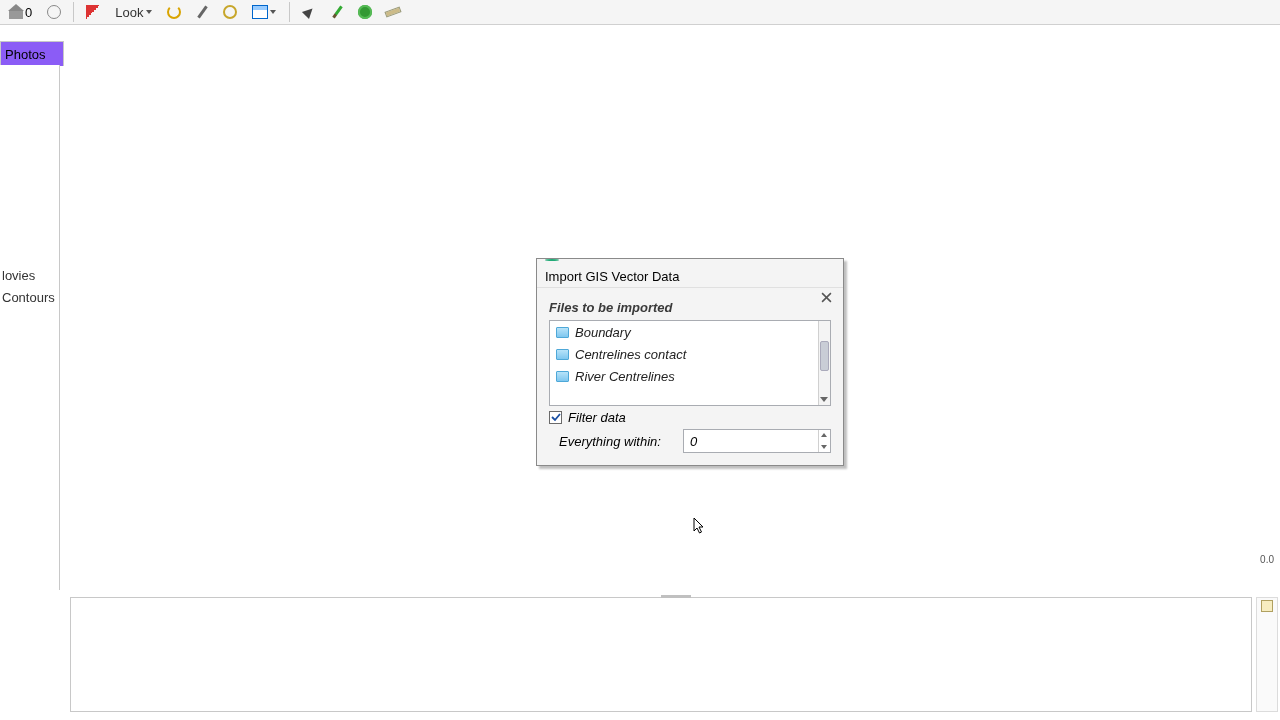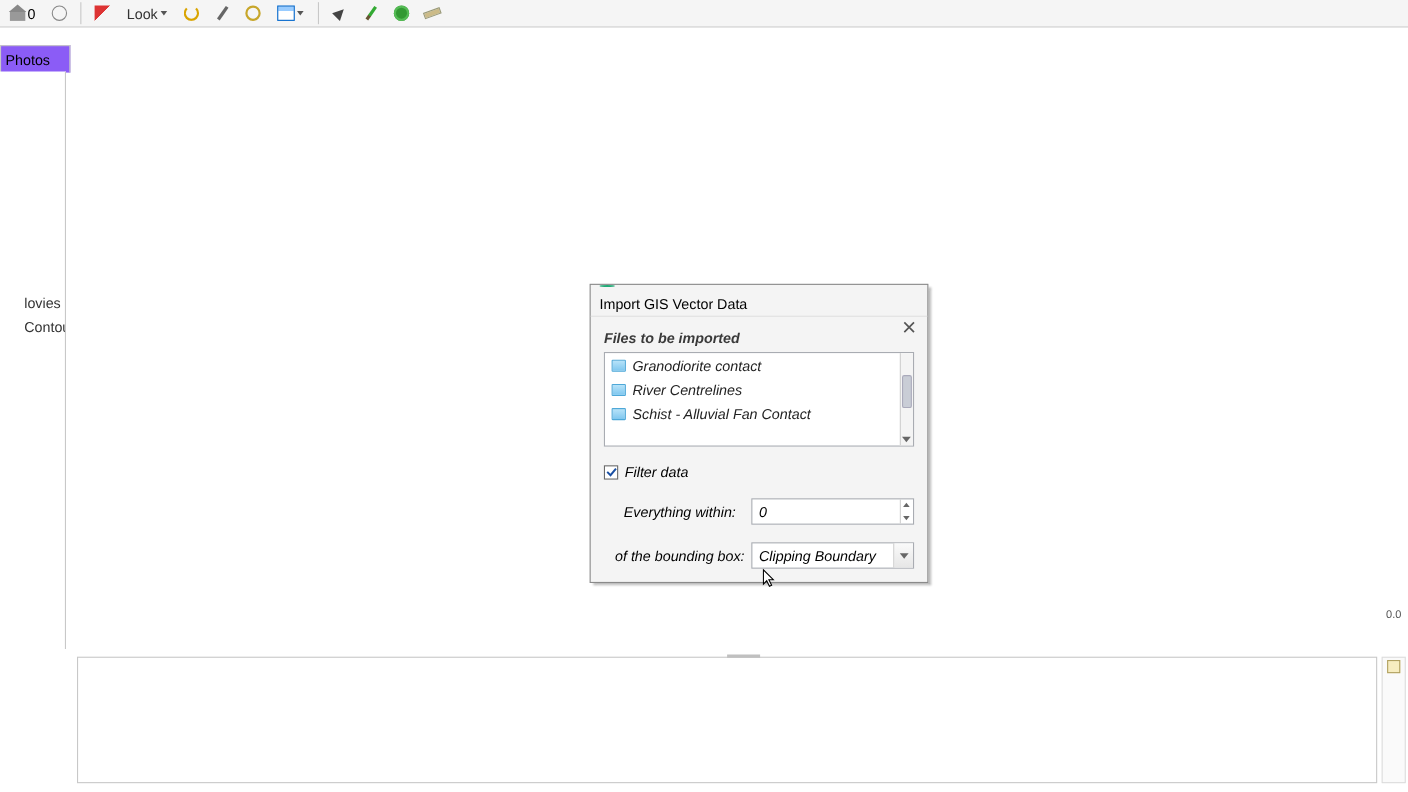--- a/index.html
+++ b/index.html
@@ -25,21 +25,21 @@
   .sync { width:14px;height:14px;border:2px solid #d9a400;border-top-color:transparent;border-radius:50%;}
   .window-icon { width:16px; height:14px; border:1.5px solid #0066cc; background:linear-gradient(#9cf 30%,#fff 30%);}
   .cursor { width:0; height:0; border-left:10px solid #444; border-top:5px solid transparent; border-bottom:5px solid transparent; transform: rotate(-45deg); position:relative;}
   .pencil-green { width:3px;height:14px;background:linear-gradient(#3a3 70%,#653 70%);transform:rotate(35deg);}
   .gear-green { width:14px;height:14px;border-radius:50%;background:#393;box-shadow:0 0 0 2px #5b5 inset;}
   .ruler { width:16px; height:6px; background:linear-gradient(90deg,#cb8 0 80%,#cb8 80%);border:1px solid #997;transform:rotate(-20deg);}
 
   
   .tab-strip { position:absolute; left:0; top:41px; width:64px; height:25px; background:#8b5cf6; border:1px solid #c8c8c8; border-bottom:none; display:flex; align-items:center; padding-left:4px; }
   .left-panel { position:absolute; left:0; top:65px; width:60px; bottom:130px; border-right:1px solid #c8c8c8; background:#fff; padding-top:200px; line-height:22px; color:#333; overflow:hidden;}
-  .tree-item { white-space: nowrap; padding-left:2px;margin-left:20px;}
+  .tree-item { white-space: nowrap; padding-left:2px;}
   .bottom-panel { position:absolute; left:70px; right:28px; bottom:8px; height:115px; border:1px solid #c8c8c8; background:#fff;}
   .bottom-panel::before { content:""; position:absolute; left:50%; top:-3px; width:30px; height:3px; background:#c0c0c0;}
   .right-strip { position:absolute; right:2px; bottom:8px; width:22px; height:115px; border:1px solid #dcdcdc; background:#fafafa; display:flex; align-items:flex-start; justify-content:center; padding-top:2px;}
   .axis-label { position:absolute; right:6px; bottom:155px; font-size:10px; color:#555;}
 
   
   .dialog { position:absolute; left:536px; top:258px; width:308px; background:#f4f4f4; border:1px solid #8a8a8a; box-shadow:3px 3px 2px rgba(0,0,0,0.25);}
   .titlebar { height:29px; display:flex; align-items:flex-start; padding:0 8px; gap:8px; border-bottom:1px solid #e0e0e0;flex-direction:column;}
   .close-x { margin-left:auto; width:18px; height:18px; display:flex; align-items:center; justify-content:center; color:#555;}
   .close-x svg { width:11px; height:11px; }
@@ -48,24 +48,24 @@
   .listbox { height:86px; border:1px solid #a9acb2; background:#fff; overflow:hidden; position:relative;}
   .listbox-inner { position:absolute; left:0; right:12px; top:0;}
   .list-row { height:22px; display:flex; align-items:center; gap:6px; padding:0 6px; color:#222;}
   .list-icon { width:13px; height:11px; background:linear-gradient(#b7e3f9,#7fc7ef); border:1px solid #4ea8d8; border-radius:1px;}
   .list-sb { position:absolute; right:0; top:0; width:12px; bottom:0; border-left:1px solid #d0d0d0; background:#f4f4f4;}
   .sb-thumb { position:absolute; right:1px; top:20px; width:9px; height:30px; background:#c9cdd6; border:1px solid #aab; border-radius:2px;}
   .sb-arrow { position:absolute; right:0; width:12px; height:12px; display:flex; align-items:center; justify-content:center;}
   .sb-arrow.dn { bottom:0; }
   .caret-dn { width:0;height:0;border-left:4px solid transparent;border-right:4px solid transparent;border-top:5px solid #666;}
 
-  .row { display:flex; align-items:center; margin-top:16px; gap:6px;}
+  .row { display:flex; align-items:center; margin-top:4px; gap:6px;}
   .chk { width:13px; height:13px; border:1px solid #6a6a6a; background:#fff; display:flex; align-items:center; justify-content:center;}
   .chk svg { width:10px; height:9px; }
-  .indent { padding-left:10px;text-align:center;}
+  .indent { padding-left:10px;}
   .num-input { flex:1; height:24px; border:1px solid #a9acb2; background:#fff; display:flex; align-items:center; padding:0 6px; position:relative;}
   .spin { position:absolute; right:0; top:0; width:12px; height:100%; border-left:1px solid #d0d0d0;}
   .spin::before,.spin::after{content:"";position:absolute;left:2px;width:0;height:0;border-left:3px solid transparent;border-right:3px solid transparent;}
   .spin::before{top:3px;border-bottom:4px solid #666;}
   .spin::after{bottom:3px;border-top:4px solid #666;}
   .combo { flex:1; height:24px; border:1px solid #a9acb2; background:#fff; display:flex; align-items:center; padding:0 6px; position:relative;}
   .combo-arrow { position:absolute; right:0; top:0; width:18px; height:100%; border-left:1px solid #cfcfcf; background:linear-gradient(#fafafa,#e6e6e6); display:flex; align-items:center; justify-content:center;}
 
   .btn-row { display:flex; gap:8px; margin-top:18px; align-items:center;}
   .btn { height:26px; border:1px solid #a7a7a7; background:linear-gradient(#fdfdfd,#ececec); display:flex; align-items:center; gap:5px; padding:0 10px; color:#333; border-radius:2px;}
@@ -148,29 +148,29 @@
           <path d="M1 1 L9 9 M9 1 L1 9" stroke="#555" stroke-width="1.4"></path>
         </svg>
     </span>
   </div>
   <div class="dlg-body">
     <div class="section-label">Files to be imported</div>
     <div class="listbox">
       <div class="listbox-inner">
         <div class="list-row">
             <span class="list-icon"></span>
-            <span>Granodiorite contact</span>
+            <span>Boundary</span>
+          </div>
+        <div class="list-row">
+            <span class="list-icon"></span>
+            <span>Centrelines contact</span>
           </div>
         <div class="list-row">
             <span class="list-icon"></span>
             <span>River Centrelines</span>
-          </div>
-        <div class="list-row">
-            <span class="list-icon"></span>
-            <span>Schist - Alluvial Fan Contact</span>
           </div>
       </div>
       <div class="list-sb">
         <div class="sb-thumb"></div>
         <div class="sb-arrow dn">
             <span class="caret-dn"></span>
           </div>
       </div>
     </div>
 
@@ -184,28 +184,19 @@
     </div>
 
     <div class="row indent">
       <span style="width:118px">Everything within:</span>
       <div class="num-input">
         <span>0</span>
         <div class="spin"></div>
       </div>
     </div>
 
-    <div class="row indent">
-      <span style="width:118px">of the bounding box:</span>
-      <div class="combo">
-        <span>Clipping Boundary</span>
-        <div class="combo-arrow">
-            <span class="caret-dn"></span>
-          </div>
-      </div>
-    </div>
 
   </div>
 </div>
 
 <svg class="cursor-ptr" viewBox="0 0 12 18">
   <path d="M1 1 L1 14 L4 11 L6.5 16 L8.5 15 L6 10 L10 10 Z" fill="#fff" stroke="#000" stroke-width="1"></path>
 </svg>
 
 </body></html>

